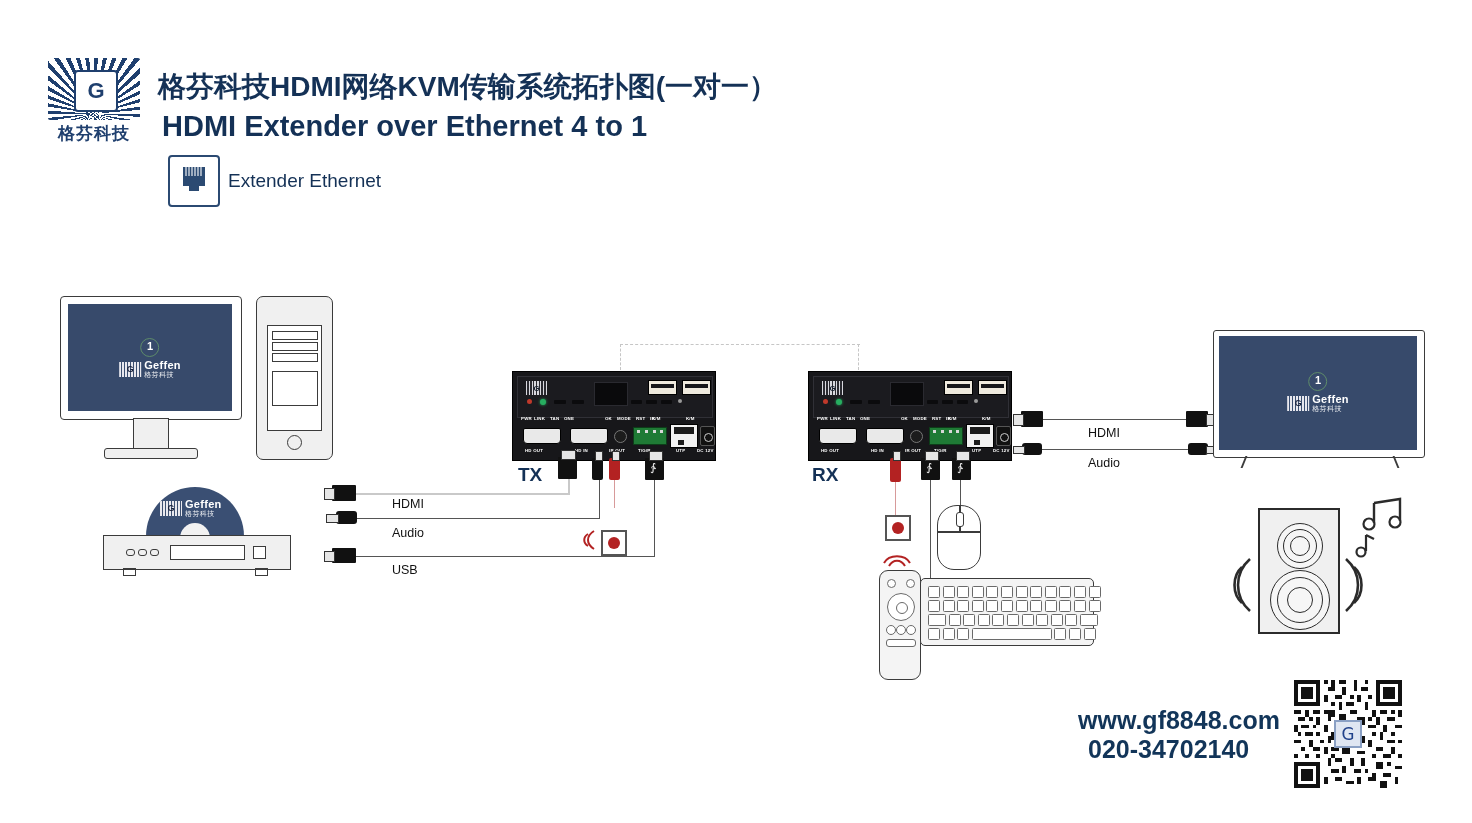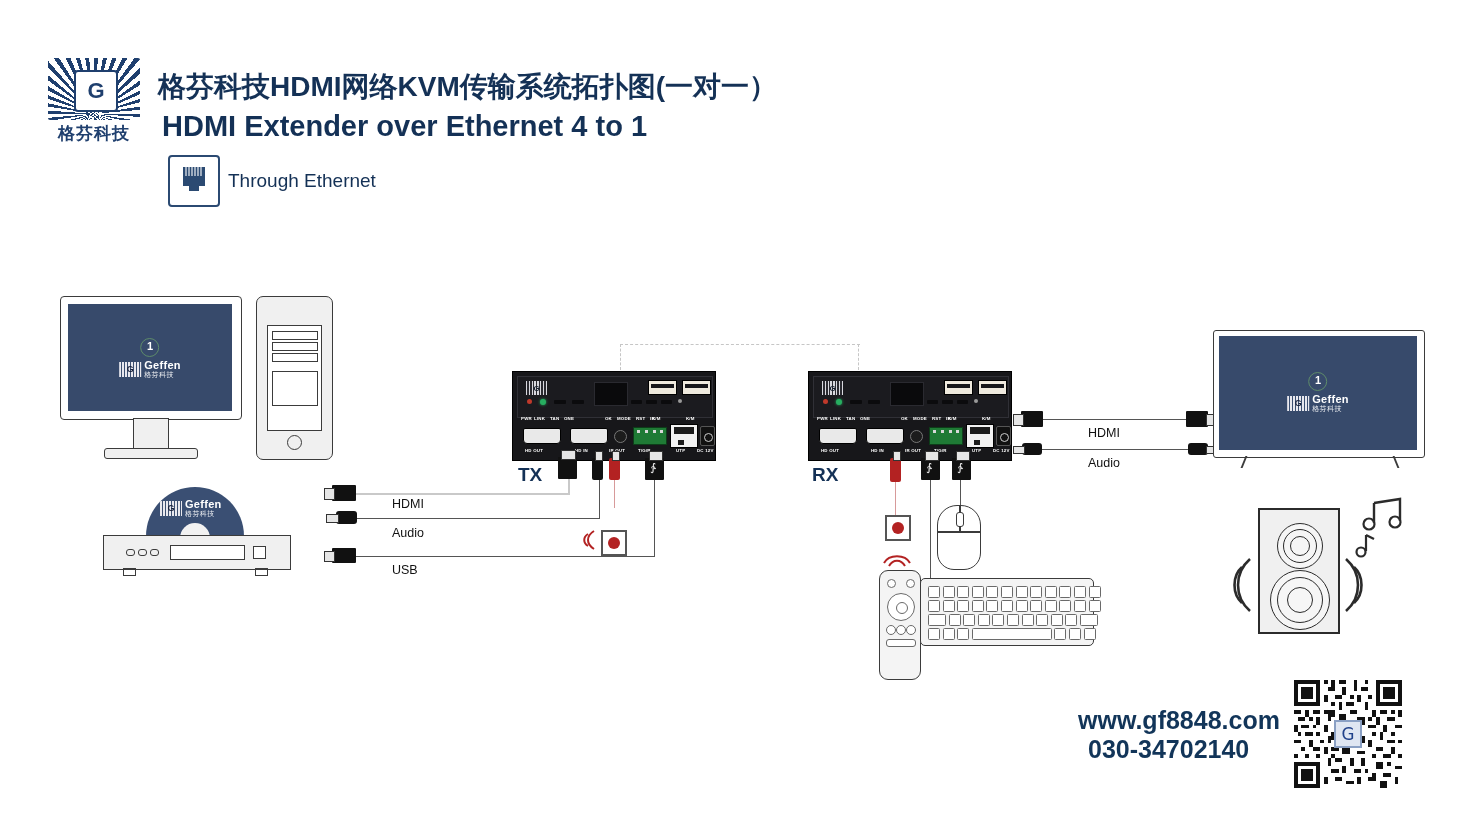--- a/index.html
+++ b/index.html
@@ -125,21 +125,21 @@
       <line x1="7" y1="2" x2="7" y2="11"></line>
         <line x1="10" y1="2" x2="10" y2="11"></line>
       <line x1="13" y1="2" x2="13" y2="11"></line>
         <line x1="16" y1="2" x2="16" y2="11"></line>
       <line x1="19" y1="2" x2="19" y2="11"></line>
         <line x1="22" y1="2" x2="22" y2="11"></line>
     </g>
     <path d="M4 11 h22 v10 h-6 v5 h-10 v-5 h-6 z" fill="#2b4a72"></path>
   </svg>
 </div>
-<div class="abs" id="eth-label">Through Ethernet</div>
+<div class="abs" id="eth-label">Extender Ethernet</div>
 
 <div class="abs outline" style="left:60px;top:296px;width:180px;height:122px;border-radius:4px;">
   <div class="abs screen" style="left:7px;top:7px;right:7px;bottom:7px;width:164px;height:107px;">
     <div class="brandblk" style="top:34px;">
       <div class="badge1">1</div>
       <div class="brandrow">
         <div class="sq">G</div>
         <div class="txt">
           <div class="t1">Geffen</div>
           <div class="t2">格芬科技</div>
@@ -466,21 +466,21 @@
     <path d="M22 8 L22 28" stroke="#2b2b2b" stroke-width="2.4" fill="none"></path>
     <circle cx="17" cy="29" r="5.5" fill="none" stroke="#2b2b2b" stroke-width="2.2"></circle>
     <circle cx="43" cy="27" r="5.5" fill="none" stroke="#2b2b2b" stroke-width="2.2"></circle>
     <path d="M14 40 L14 56" stroke="#2b2b2b" stroke-width="2.2" fill="none"></path>
     <path d="M14 40 L22 44" stroke="#2b2b2b" stroke-width="2.2" fill="none"></path>
     <circle cx="9" cy="57" r="4.5" fill="none" stroke="#2b2b2b" stroke-width="2.2"></circle>
   </svg>
 </div>
 
 <div class="abs" id="site">www.gf8848.com</div>
-<div class="abs" id="phone">030-34702140</div>
+<div class="abs" id="phone">020-34702140</div>
 <div class="abs" id="qr">
   <svg width="108" height="108" viewBox="0 0 29 29" shape-rendering="crispEdges" aria-hidden="true">
     <rect width="29" height="29" fill="#fff"></rect>
     <g fill="#111">
       <path d="M0 0h7v7h-7z"></path>
         <path d="M22 0h7v7h-7z"></path>
         <path d="M0 22h7v7h-7z"></path>
     </g>
     <g fill="#fff">
       <path d="M1 1h5v5h-5z"></path>

